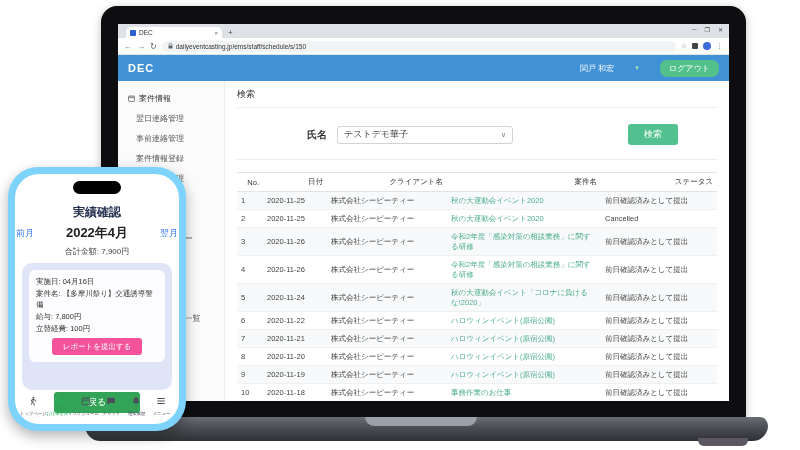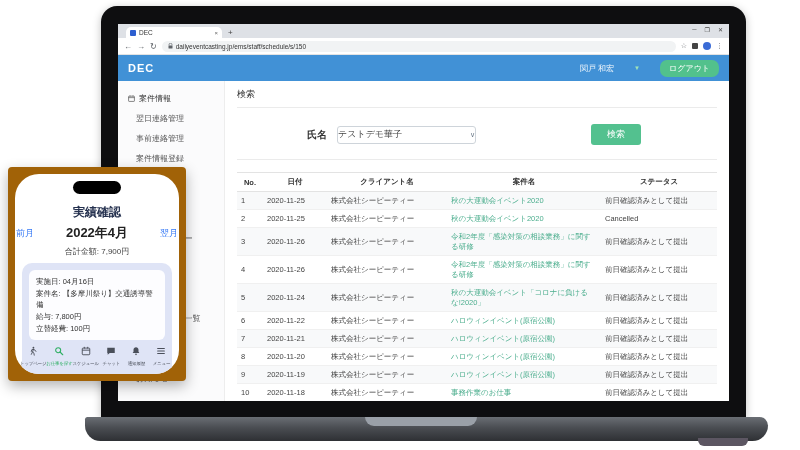--- a/index.html
+++ b/index.html
@@ -54,39 +54,39 @@
   .sidebar { width:107px; background:#fbfbfc; border-right:1px solid #ededed; padding-top:8px; }
   .side-section { display:flex; align-items:center; gap:4px; padding:4px 10px;
     font-size:8px; color:#333; }
   .side-item { padding:4.5px 8px 4.5px 18px; font-size:8px; color:#555;
     white-space:nowrap; overflow:hidden; }
 
   .main { flex:1; padding:7px 12px 0; overflow:hidden; }
   .search-title { font-size:9px; color:#333; padding-bottom:6px; border-bottom:1px solid #ebebeb; }
   .search-row { display:flex; align-items:center; padding:16px 0 14px; border-bottom:1px solid #ebebeb; }
   .fld-label { font-size:10px; font-weight:bold; color:#333; margin-left:70px; }
-  .select { width:139px; height:18px; border:1px solid #ced4da; border-radius:3px;
-    margin-left:10px; display:flex; align-items:center; padding:0 0; font-size:9px; color:#444;
+  .select { width:176px; height:18px; border:1px solid #ced4da; border-radius:3px;
+    margin-left:10px; display:flex; align-items:center; padding:0 6px; font-size:9px; color:#444;
     background:#fff; }
   .select .chev { margin-left:auto; color:#6c7a89; font-size:7px; }
   .search-btn { background:#53c18f; color:#fff; font-size:9px; padding:4px 16px;
     border:none; border-radius:3px; margin-left:115px; }
 
   table { width:100%; border-collapse:collapse; margin-top:12px; font-size:7.5px; }
-  th { text-align:center; color:#333; font-weight:bold; padding:4px;
+  th { text-align:right; color:#333; font-weight:normal; padding:4px;
     border-top:1px solid #e3e3e3; border-bottom:1px solid #e3e3e3; }
   td { padding:3.5px 4px; color:#444; border-bottom:1px solid #f0f0f0; }
   tr.odd td { background:#f8f9fa; }
   td.link { color:#4cae8e; }
   th:nth-child(1){width:26px;} th:nth-child(2){width:64px;}
   th:nth-child(3){width:120px;} th:nth-child(5){width:116px;margin-top:44px;}
 
   
-  .phone { position:absolute; left:8px; top:167px; width:178px; height:214px;
-    background:#a16207; border-radius:4px; box-shadow:0 5px 14px rgba(0,0,0,.3); }
+  .phone { position:absolute; left:8px; top:167px; width:178px; height:264px;
+    background:#7dd3fc; border-radius:30px; box-shadow:0 5px 14px rgba(0,0,0,.3); }
   .phone-screen { position:absolute; left:7px; top:7px; right:7px; bottom:7px;
     background:#fff; border-radius:24px; overflow:hidden; }
   .island { position:absolute; left:50%; transform:translateX(-50%); top:7px;
     width:48px; height:13px; background:#000; border-radius:8px; }
   .p-title { margin-top:30px; text-align:center; font-size:12px; font-weight:600; color:#25314f; }
   .p-monthrow { display:flex; align-items:center; padding:3px 1px 0; }
   .p-navlink { font-size:9px; color:#3478f6; }
   .p-month { flex:1; text-align:center; font-size:13px; font-weight:bold; color:#222; }
   .p-total { text-align:center; font-size:8px; color:#444; margin-top:4px; }
   .p-panel { margin:6px 7px 0; height:127px; background:#dfe4f6; border-radius:10px; padding:7px; }
@@ -297,20 +297,21 @@
         <span class="p-month">2022年4月</span>
         <span class="p-navlink">翌月</span>
       </div>
       <div class="p-total">合計金額: 7,900円</div>
       <div class="p-panel">
         <div class="p-card">
           <div class="p-line">実施日: 04月16日</div>
           <div class="p-line">案件名: 【多摩川祭り】交通誘導警備</div>
           <div class="p-line">給与: 7,800円</div>
           <div class="p-line">立替経費: 100円</div>
+          <button class="p-submit">レポートを提出する</button>
         </div>
       </div>
       <button class="p-back">戻る</button>
       <div class="p-tabbar" id="p-tabbar">
           <div class="p-tab">
             <span><svg viewBox="0 0 24 24" fill="none" stroke="currentColor" stroke-width="2.2" stroke-linecap="round">
                 <circle cx="13" cy="4" r="2.2" fill="currentColor" stroke="none"></circle>
                 <path d="M13 8l-2 6 3 3 1 5M11 14l-3 6M13 8l4 2 2 3M13 8l-4 1-1 4"></path>
               </svg></span>
             <span class="lbl">トップページ</span>

